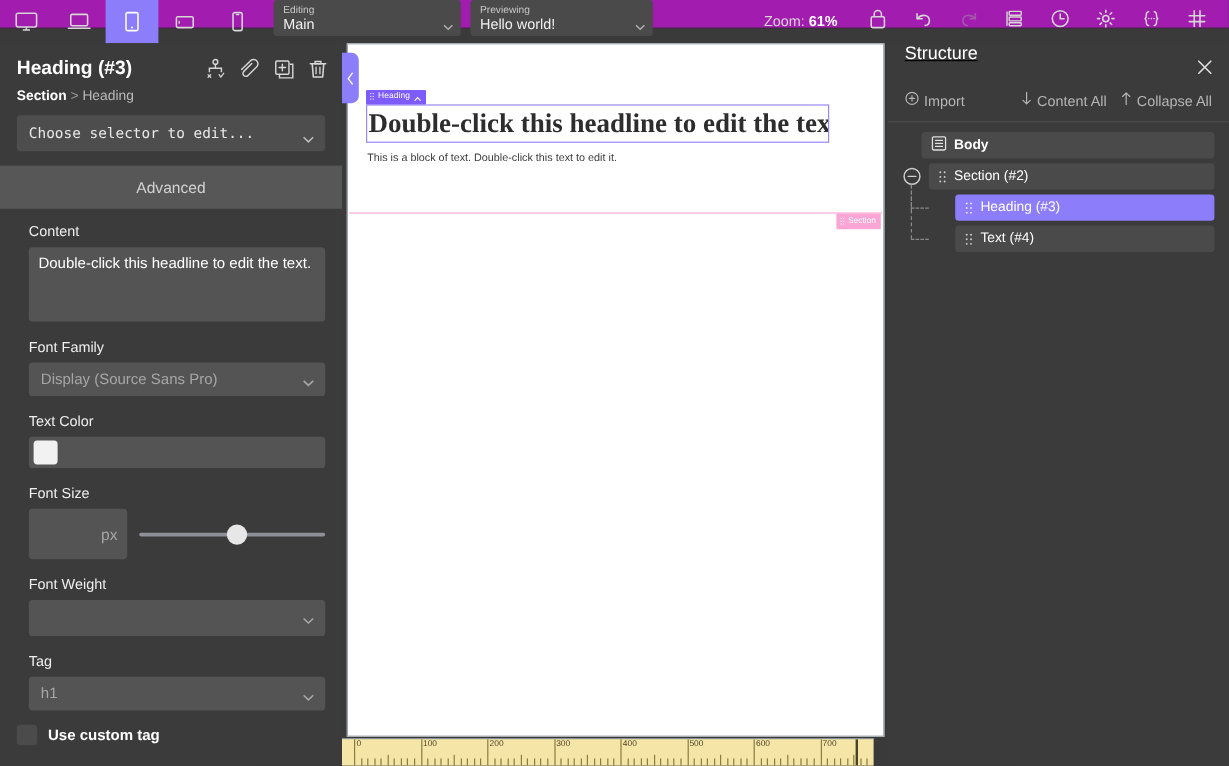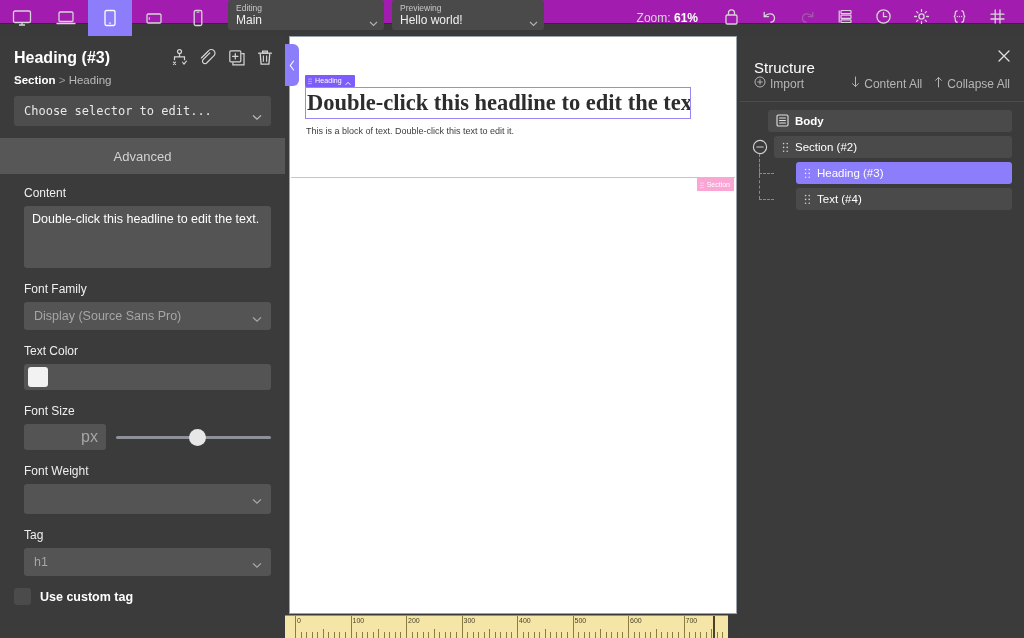--- a/index.html
+++ b/index.html
@@ -157,26 +157,26 @@
   }
   .swatch {
     width: 20px; height: 20px;
     background: #f2f2f2;
     border-radius: 3px;
     cursor: pointer;
   }
 
   .size-row { display: flex; align-items: center; gap: 10px; }
   .size-input {
-    width: 82px; height: 26px;
+    width: 82px; height: 42px;
     background: #545454;
     border-radius: 3px;
     display: flex; align-items: center; justify-content: flex-end;
     padding: 0 8px;
-    font-size: 16px; color: #a6a6a6;
+    font-size: 13px; color: #a6a6a6;
     cursor: text;
   }
   .slider-wrap { flex: 1; position: relative; height: 26px; }
   .slider-track {
     position: absolute; left: 0; right: 0; top: 12px;
     height: 3px; background: #8e9199; border-radius: 2px;
   }
   .slider-knob {
     position: absolute; left: 47%; top: 5px;
     width: 17px; height: 17px; border-radius: 50%;
@@ -290,23 +290,24 @@
   }
 
   
   #right-panel {
     position: absolute; top: 36px; left: 740px;
     width: 284px; height: 602px;
     background: #3b3b3b;
   }
   #rp-header {
     height: 40px;
-    display: flex; align-items: flex-end;
+    display: flex; align-items: flex-start;
     padding: 0 14px;
     position: relative;
+    text-decoration: underline;
   }
   #rp-title { font-size: 15px; color: #ffffff; }
   #rp-close {
     position: absolute; right: 12px; top: 12px;
     width: 16px; height: 16px; cursor: pointer;
   }
   #rp-tools {
     display: flex; align-items: center;
     padding: 0 14px 10px 14px;
     font-size: 12px; color: #b5b5b5;

